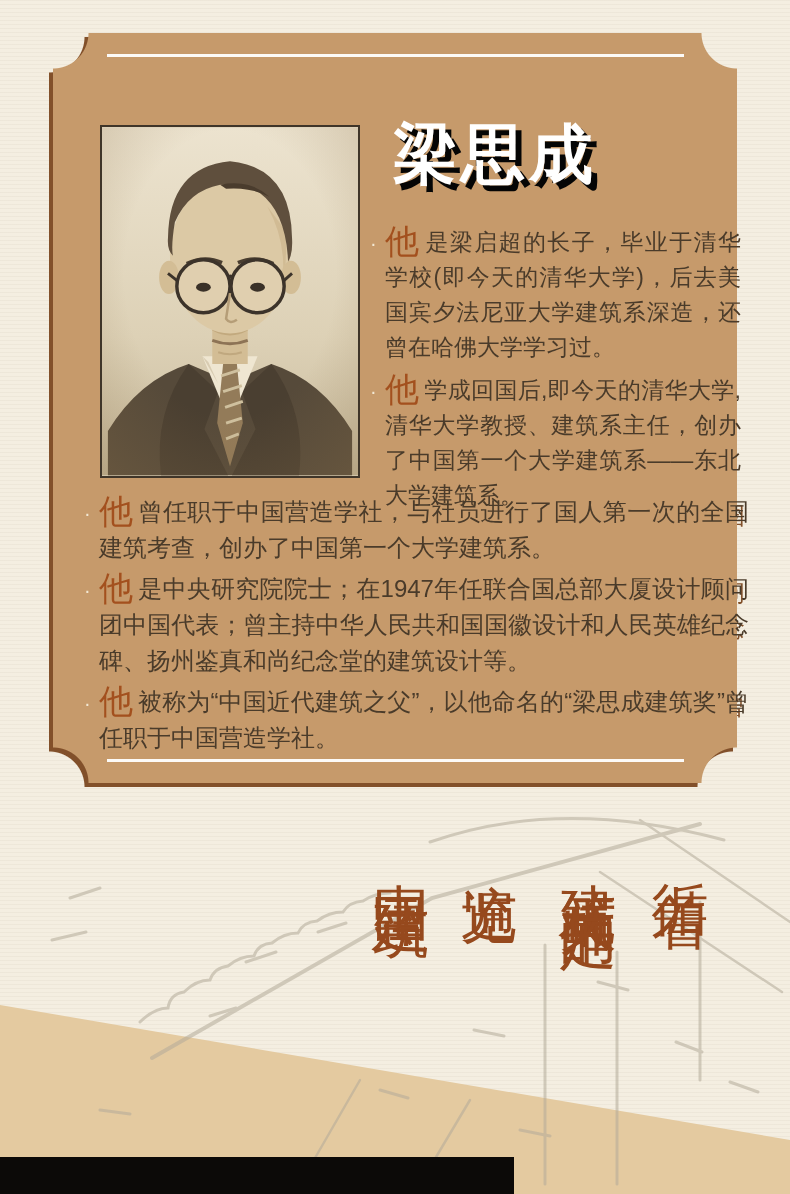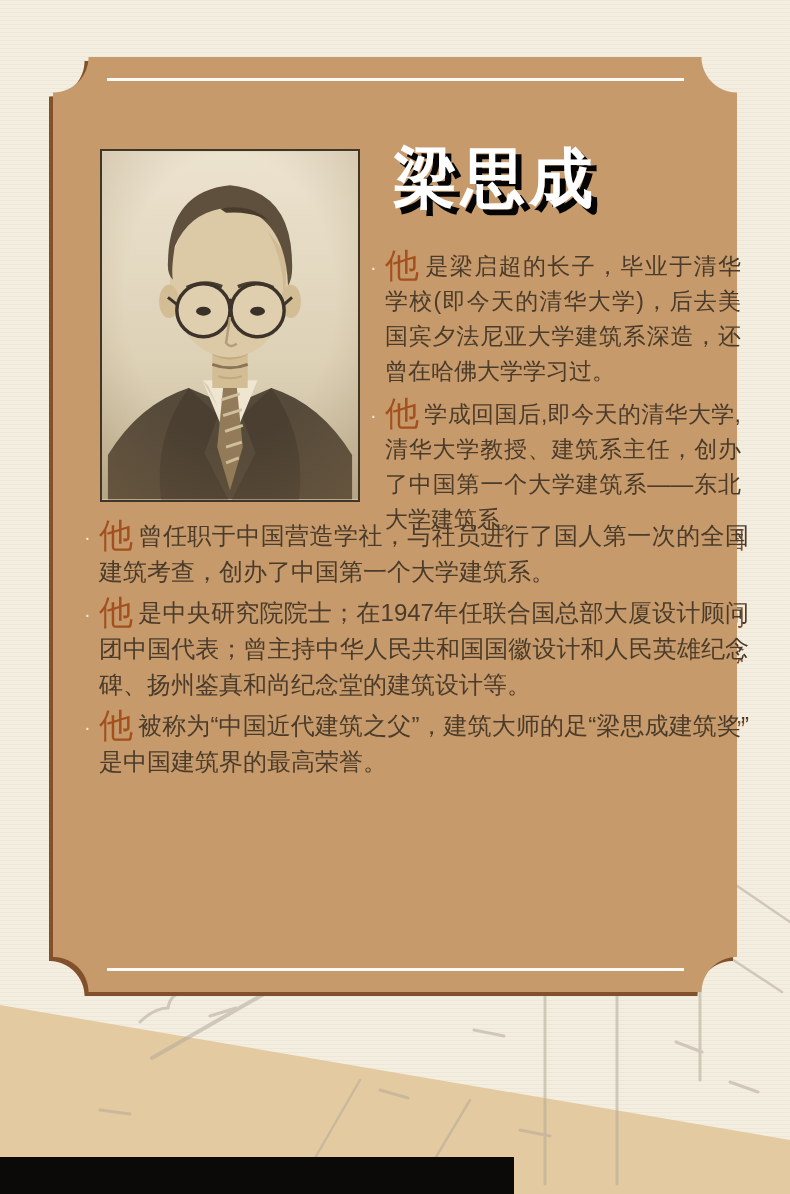--- a/index.html
+++ b/index.html
@@ -28,29 +28,28 @@
     font-size:57px;line-height:1;letter-spacing:7px;
     color:#96491d;white-space:nowrap;
   }
   .c1{left:652px;}
   .c2{left:560px;}
   .c3{left:461px;}
   .c4{left:373px;}
 
   
   .card{
-    position:absolute;left:53px;top:33px;width:684px;height:935px;z-index:10;
+    position:absolute;left:53px;top:33px;width:684px;height:750px;z-index:10;
     --c:#c69a6b;
     background:
       radial-gradient(circle at 0 0,      transparent 35px,var(--c) 36px) top left    / 51% 51% no-repeat,
       radial-gradient(circle at 100% 0,   transparent 35px,var(--c) 36px) top right   / 50% 51% no-repeat,
       radial-gradient(circle at 0 100%,   transparent 35px,var(--c) 36px) bottom left / 51% 50% no-repeat,
       radial-gradient(circle at 100% 100%,transparent 35px,var(--c) 36px) bottom right/ 50% 50% no-repeat;
     filter:drop-shadow(-4px 4px 0 #82502a);
-    margin-top:24px;
   }
   .hline{position:absolute;left:54px;right:53px;height:3px;background:rgba(255,255,255,.95);}
   .hline.top{top:21px;}
   .hline.bottom{bottom:21px;}
 
   .photo{
     margin:0;position:absolute;left:47px;top:92px;width:260px;height:353px;
     border:2px solid #3f3529;box-sizing:border-box;background:#ddd1b8;
   }
   .photo svg{display:block;width:100%;height:100%;}
@@ -162,17 +161,17 @@
     <h1 class="title">梁思成</h1>
 
     <div class="col-right">
       <div class="bullet"><span class="dot">·</span><span class="lead">他</span><span class="btext">是梁启超的长子，毕业于清华学校(即今天的清华大学)，后去美国宾夕法尼亚大学建筑系深造，还曾在哈佛大学学习过。</span></div>
       <div class="bullet"><span class="dot">·</span><span class="lead">他</span><span class="btext">学成回国后,即今天的清华大学,清华大学教授、建筑系主任，创办了中国第一个大学建筑系——东北大学建筑系。</span></div>
     </div>
 
     <div class="col-bottom">
       <div class="bullet"><span class="dot">·</span><span class="lead">他</span><span class="btext">曾任职于中国营造学社，与社员进行了国人第一次的全国建筑考查，创办了中国第一个大学建筑系。</span></div>
       <div class="bullet"><span class="dot">·</span><span class="lead">他</span><span class="btext">是中央研究院院士；在1947年任联合国总部大厦设计顾问团中国代表；曾主持中华人民共和国国徽设计和人民英雄纪念碑、扬州鉴真和尚纪念堂的建筑设计等。</span></div>
-      <div class="bullet"><span class="dot">·</span><span class="lead">他</span><span class="btext">被称为“中国近代建筑之父”，建筑大师的足“梁思成建筑奖”是中国建筑界的最高荣誉。</span></div>
+      <div class="bullet"><span class="dot">·</span><span class="lead">他</span><span class="btext">被称为“中国近代建筑之父”，以他命名的“梁思成建筑奖”曾任职于中国营造学社。</span></div>
     </div>
   </div>
 
 </div>
 
 </body></html>

